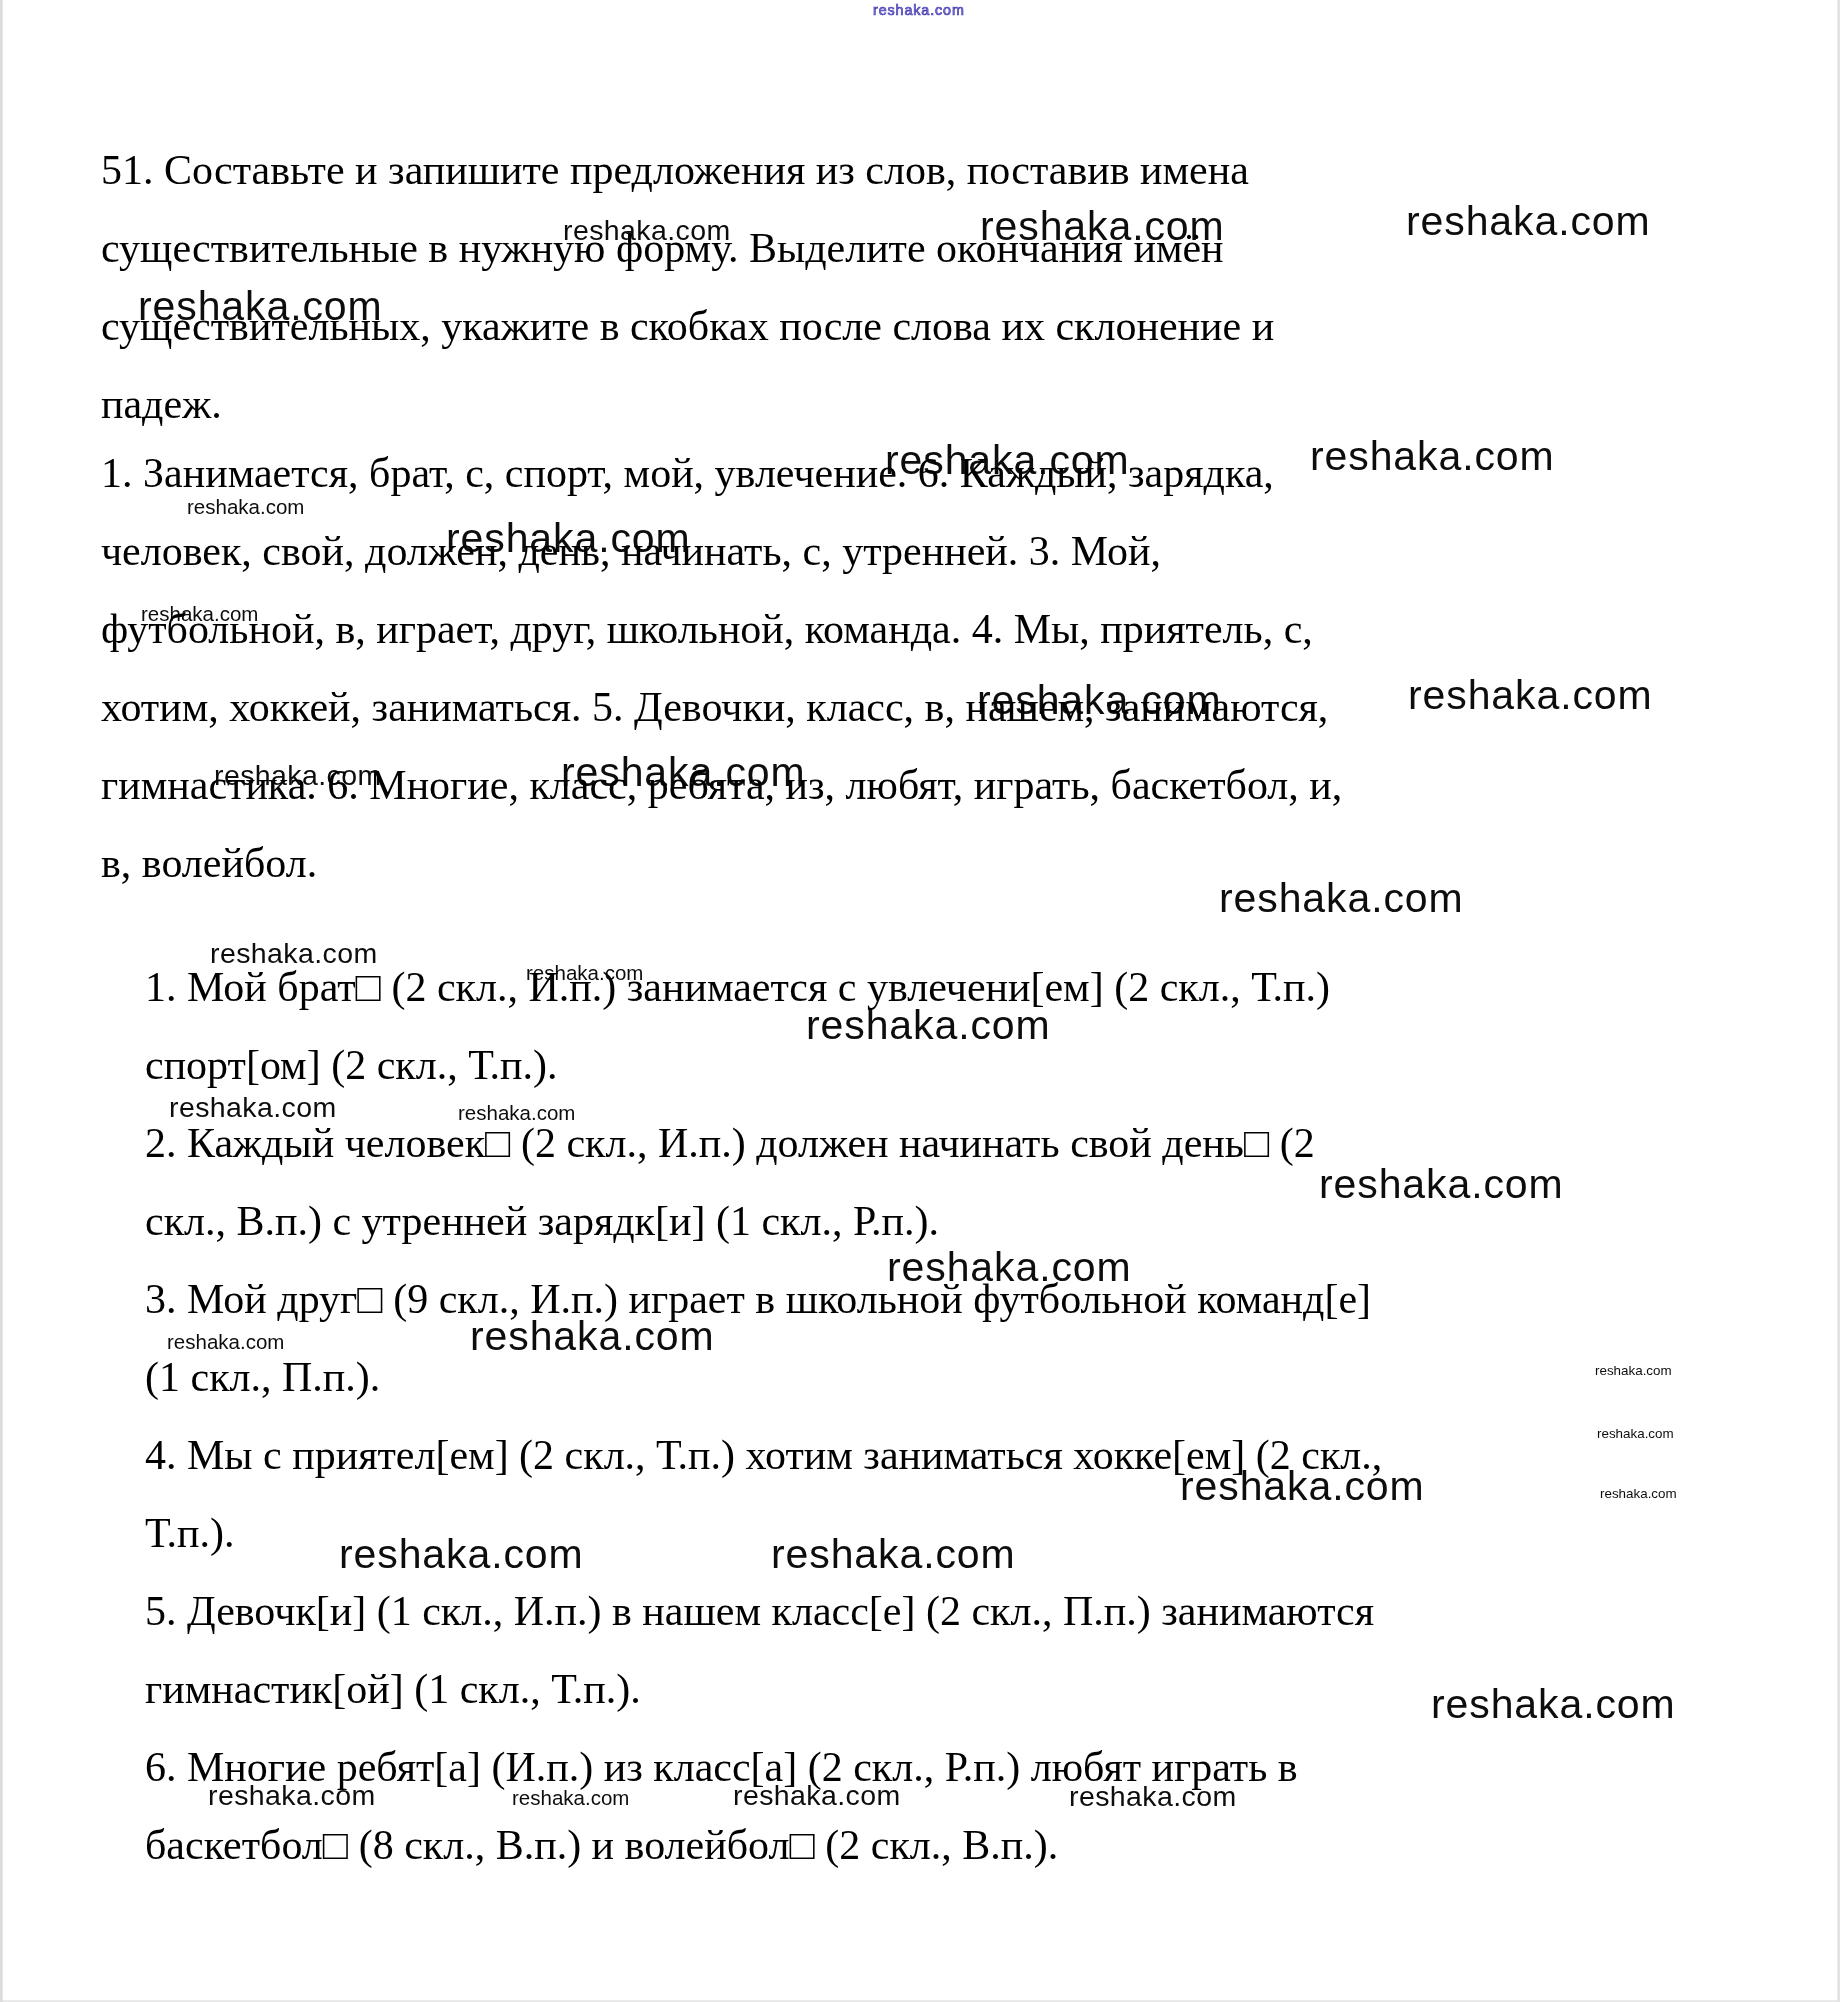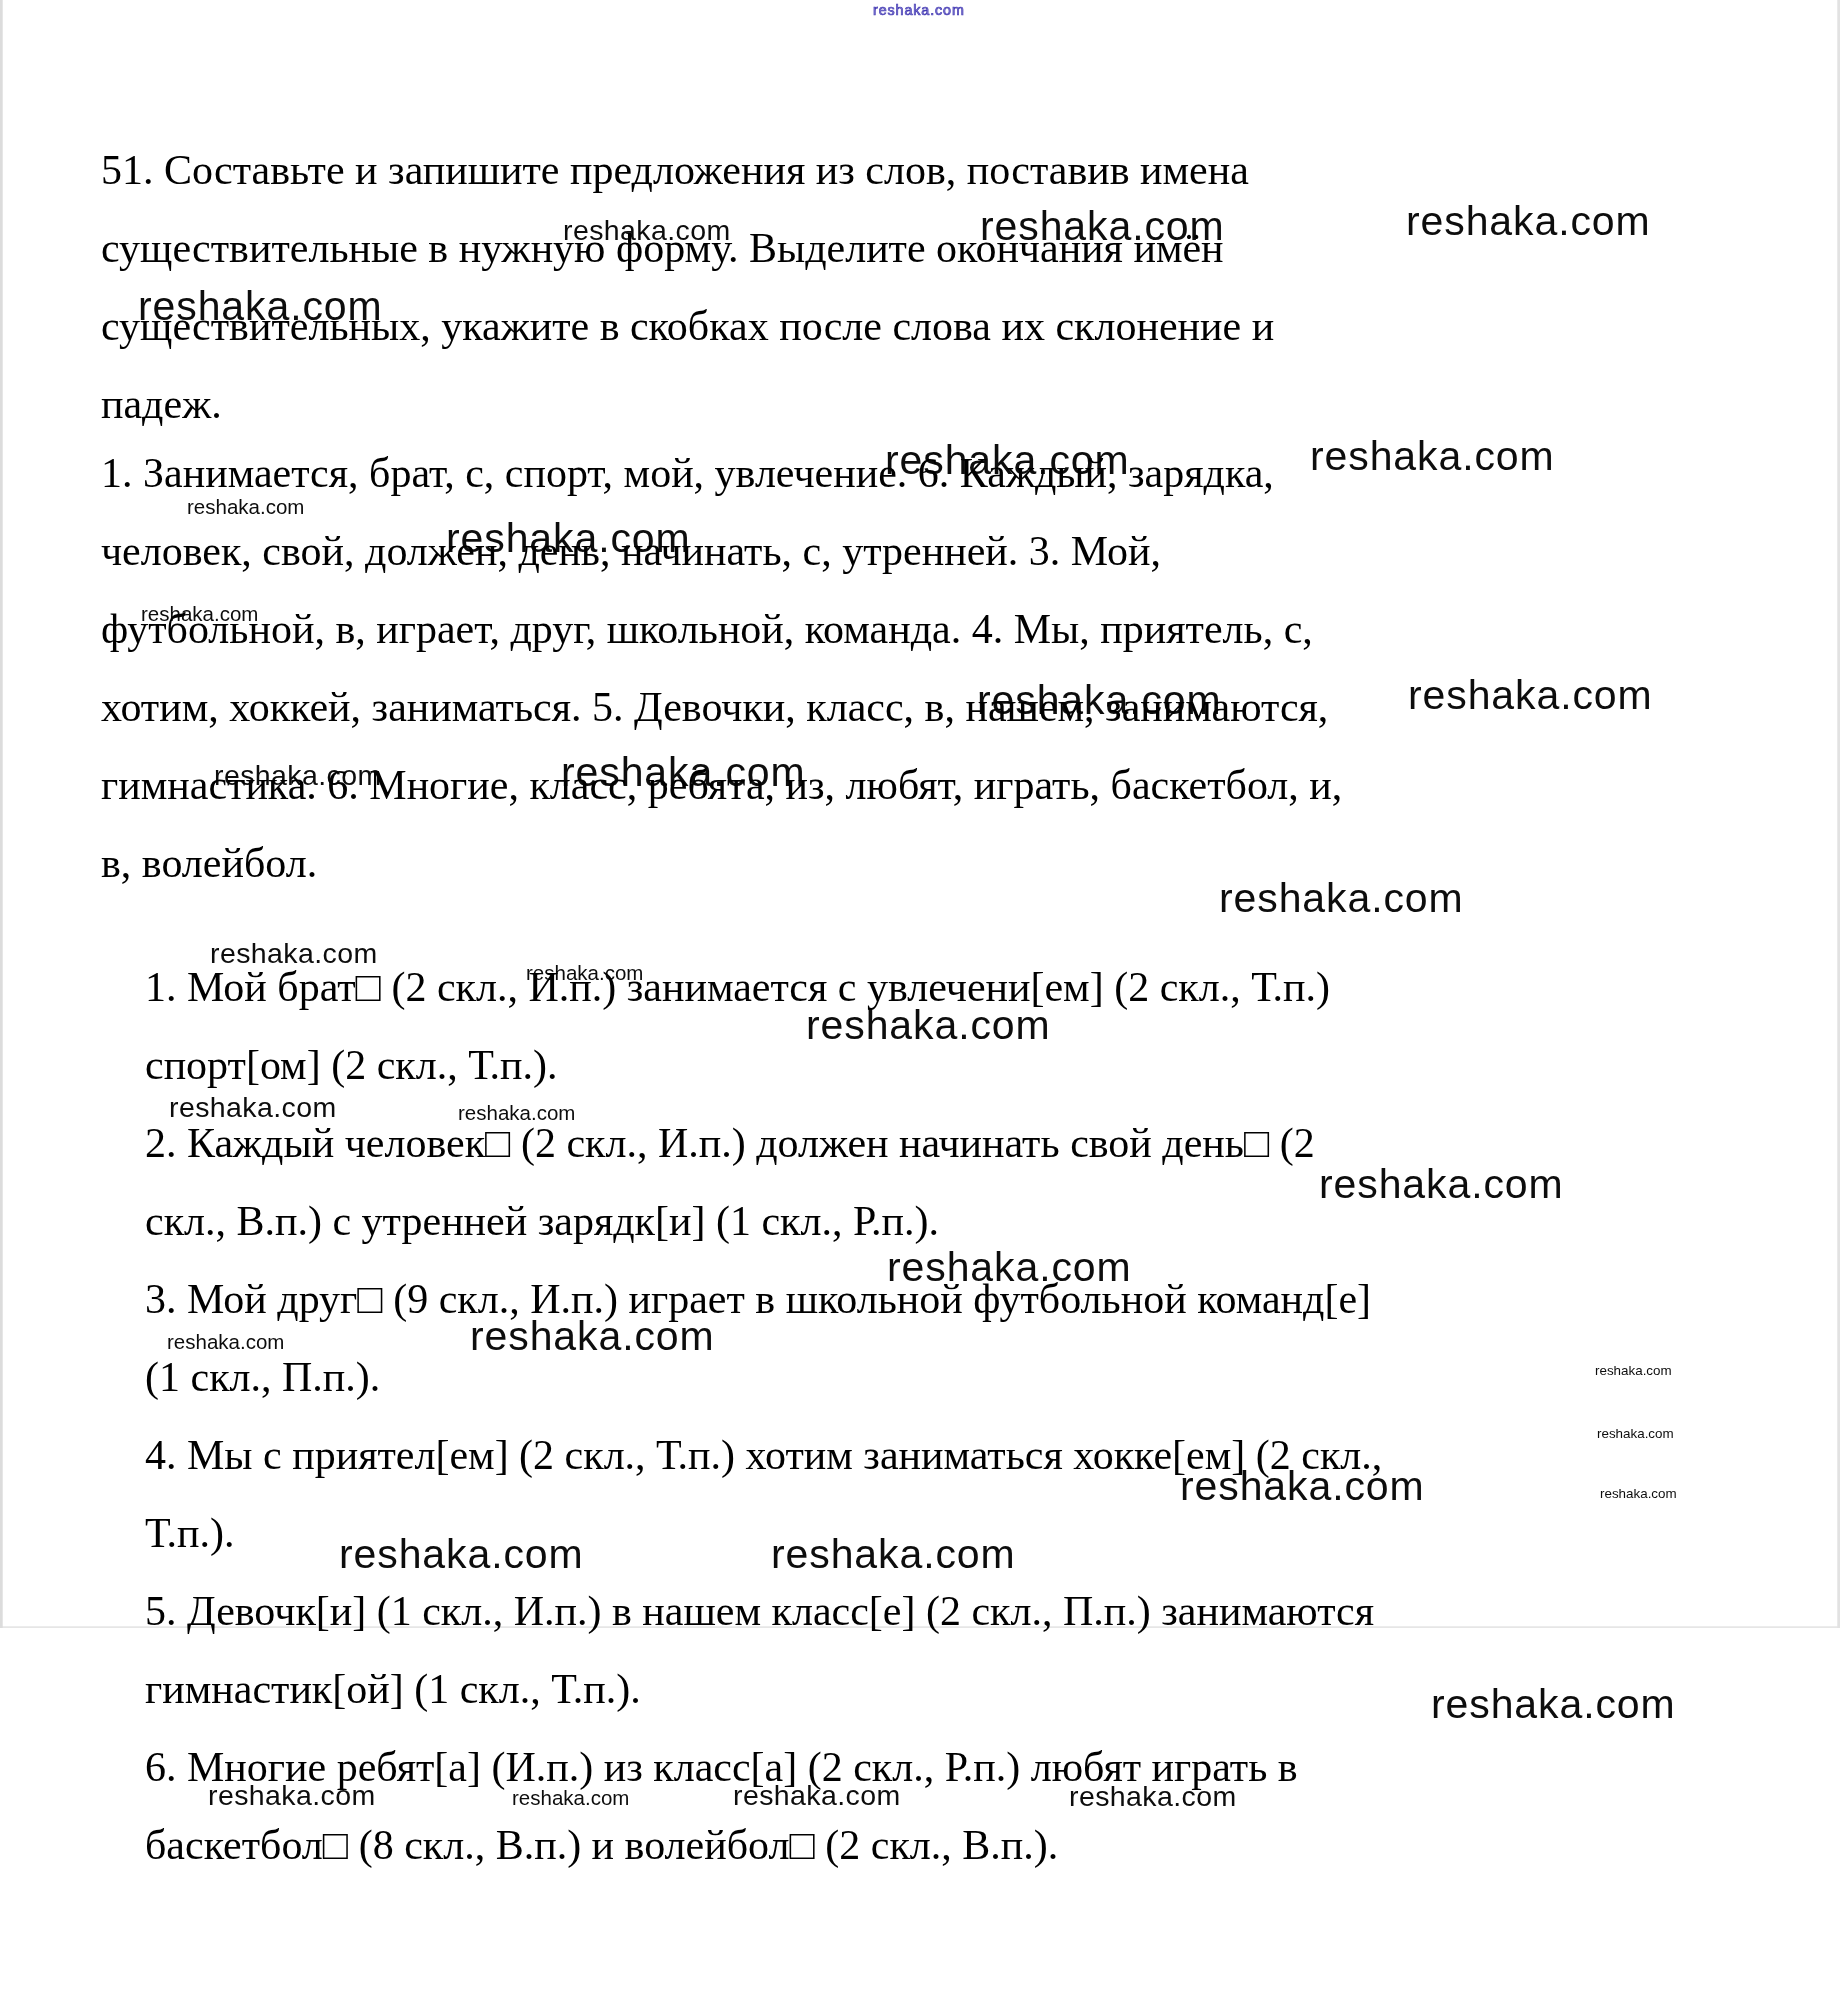--- a/index.html
+++ b/index.html
@@ -6,21 +6,21 @@
     margin: 0;
     padding: 0;
     width: 1840px;
     height: 2002px;
     background: #ffffff;
     overflow: hidden;
   }
   #page {
     position: relative;
     width: 1840px;
-    height: 1628px;
+    height: 2002px;
     background: #ffffff;
     box-shadow: inset 2.7px 0 0 #dcdcdc, inset -2.7px 0 0 #e2e2e2, inset 0 -1.8px 0 #e6e6e6;
   }
   
   .section {
     position: absolute;
     left: 101px;
     width: 1693px;
     font-family: "Liberation Serif", "DejaVu Serif", serif;
     font-size: 42px;

